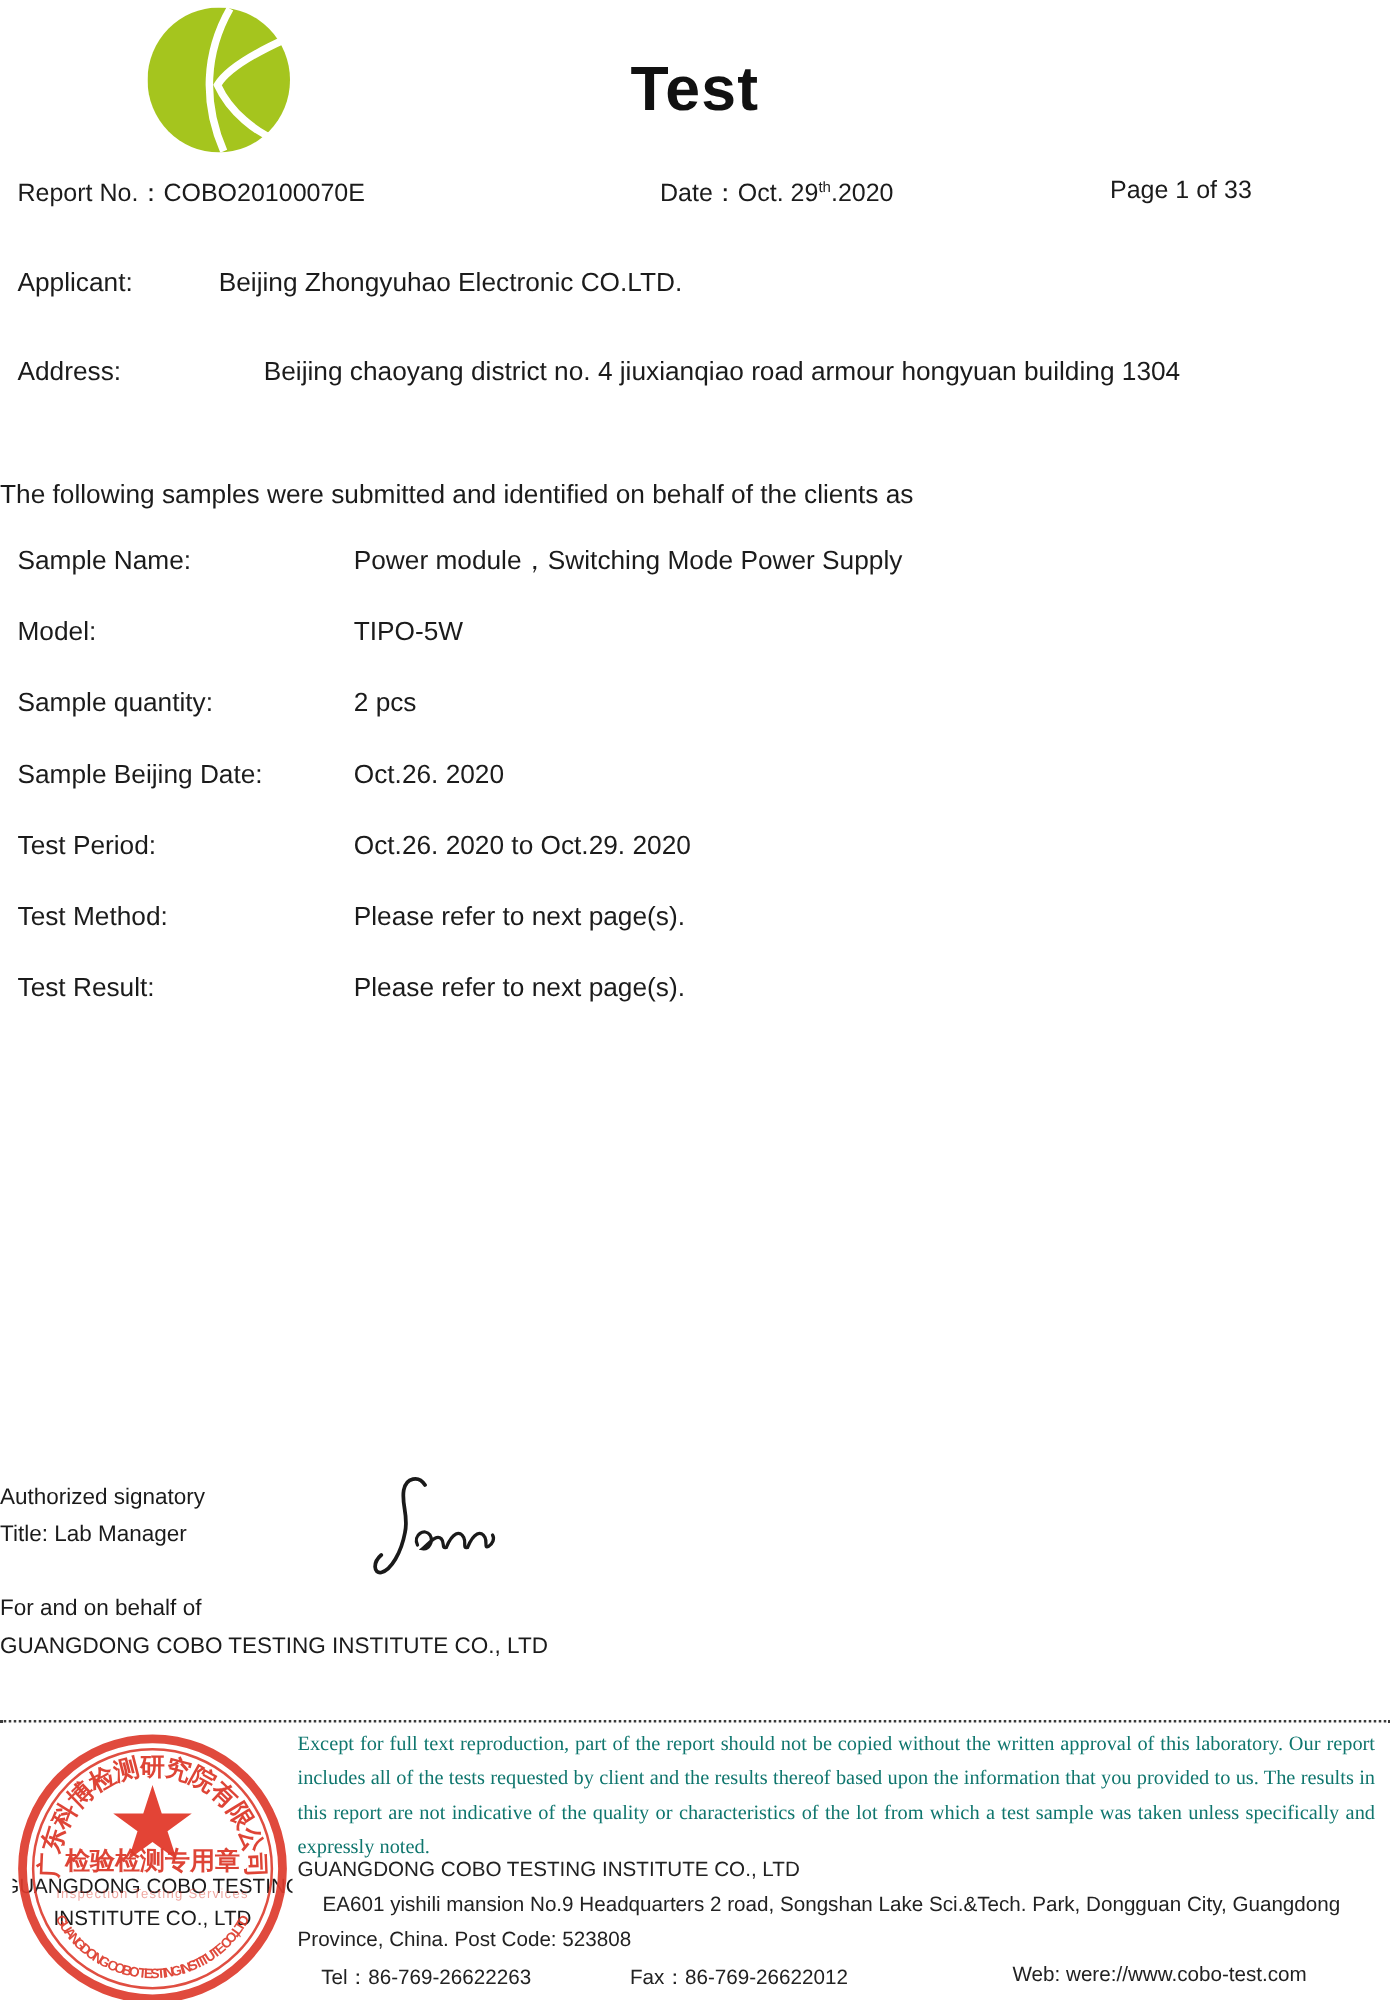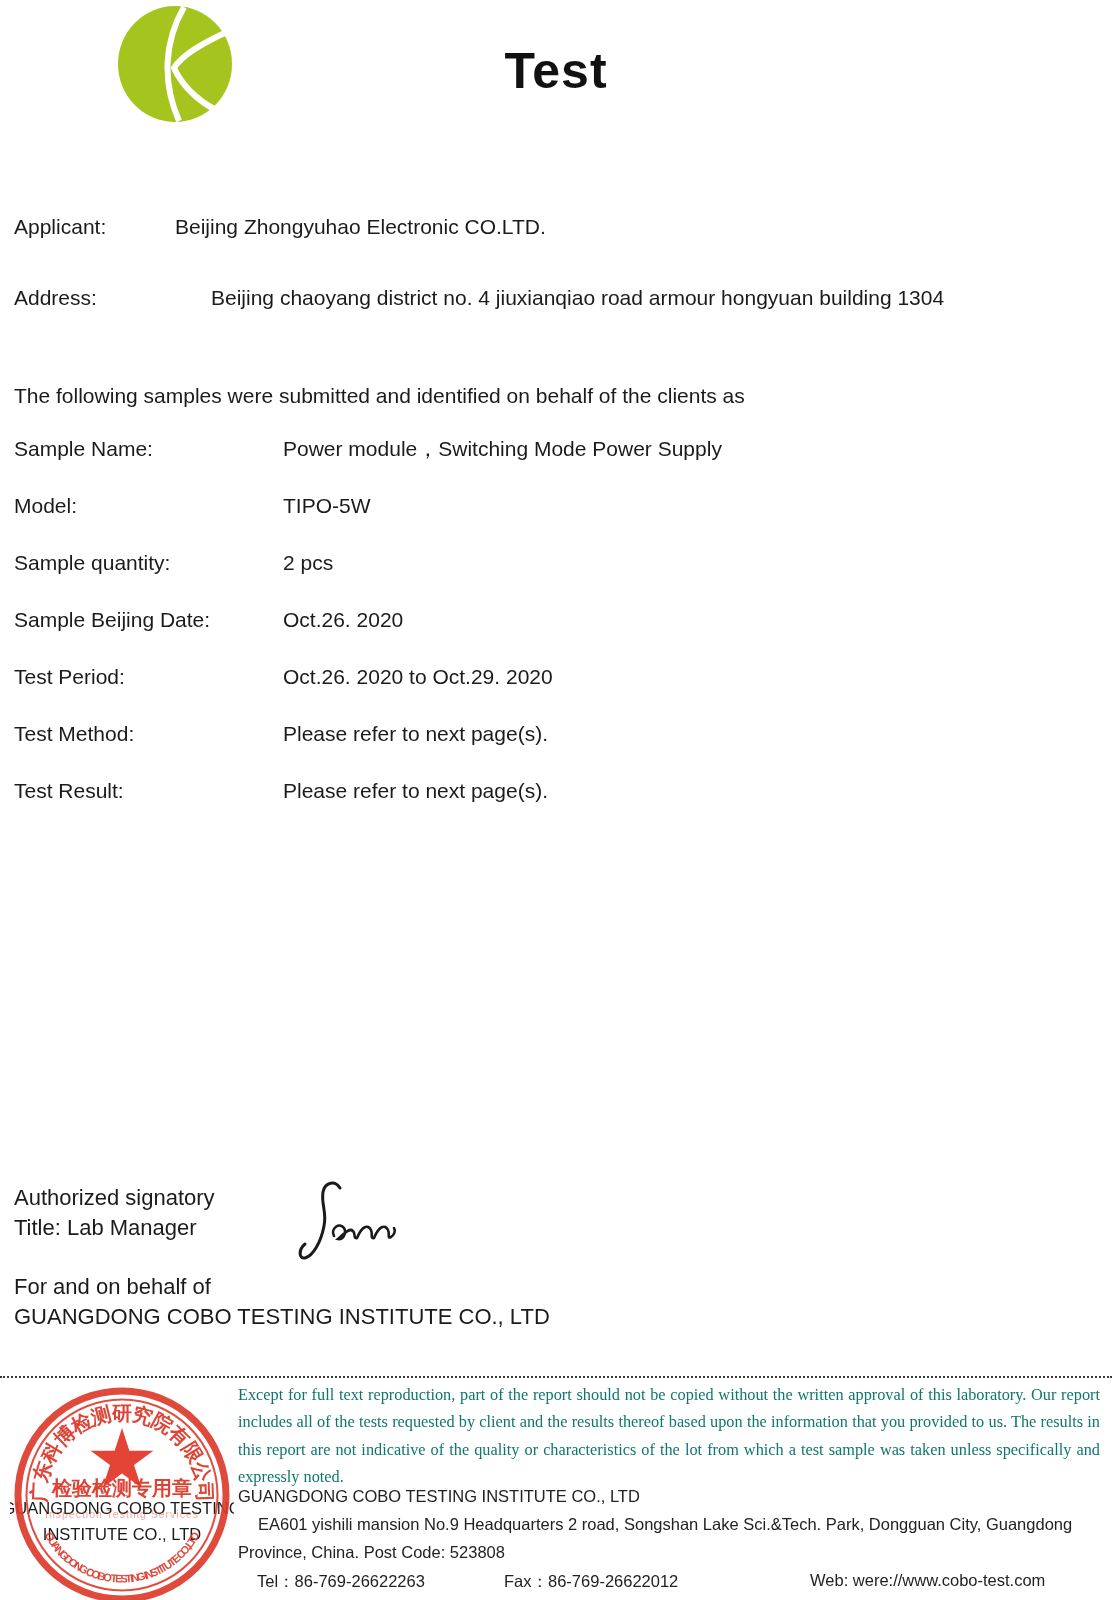--- a/index.html
+++ b/index.html
@@ -11,29 +11,29 @@
     font-family:"Liberation Sans", sans-serif;
     color:#1b1b1b;
   }
   .abs{position:absolute;}
   .title{
     top:42px;left:0;width:1112px;
     display:flex;justify-content:center;gap:56px;
     font-size:50px;font-weight:700;letter-spacing:1px;color:#111;
   }
   .row21{font-size:21px;line-height:24px;}
-  .label-col{left:14px;}
+  .label-col{left:0;}
   .hdr-row{top:141px;left:0;width:1112px;height:26px;font-size:20px;}
   .hdr-report{left:14px;top:0;}
   .hdr-date{left:528px;top:0;}
   .hdr-page{left:888px;top:0;}
   sup{font-size:12px;}
   .field-label{position:absolute;left:14px;}
   .field-value{position:absolute;left:283px;}
-  .sig-block{font-size:22px;line-height:31px;}
+  .sig-block{font-size:18px;line-height:31px;}
   .dotline{
     top:1376px;left:0;width:1112px;height:0;
     border-top:2px dotted #3b3b3b;
   }
   .disclaimer{
     top:1381px;left:238px;width:862px;
     font-size:16.3px;line-height:27.4px;text-align:justify;color:#0f766e;font-family:Liberation Serif, serif;
   }
   .finfo{left:238px;font-size:16.5px;color:#222;}
   .telrow{top:1571px;left:238px;width:874px;height:22px;margin-left:19px;}
@@ -50,20 +50,29 @@
   <svg class="abs logo" viewBox="0 0 114 116">
     <ellipse cx="57" cy="58" rx="57" ry="58" fill="#a5c51e"></ellipse>
     <path d="M 66,1 C 46,36 44,76 61,115" stroke="#ffffff" stroke-width="6" fill="none"></path>
     <path d="M 111,25 C 80,39 62,52 56,62 C 66,84 87,100 105,107" stroke="#ffffff" stroke-width="6" fill="none"></path>
   </svg>
 
   <div class="abs title">
     <span>Test</span>
   </div>
 
+  <div class="abs hdr-row">
+    <span class="abs hdr-report">
+      <span>Report No.：</span><span>COBO20100070E</span>
+    </span>
+    <span class="abs hdr-date">
+      <span>Date：</span><span>Oct. 29</span><sup>th</sup><span>.2020</span>
+    </span>
+    <span class="abs hdr-page">Page 1 of 33</span>
+  </div>
 
   <div class="abs row21" style="top:215px;left:0;width:1112px;">
     <span class="field-label">Applicant:</span>
     <span class="field-value" style="left:175px;">Beijing Zhongyuhao Electronic CO.LTD.</span>
   </div>
 
   <div class="abs row21" style="top:286px;left:0;width:1112px;">
     <span class="field-label">Address:</span>
     <span class="field-value" style="left:175px;margin-left:36px;">Beijing chaoyang district no. 4 jiuxianqiao road armour hongyuan building 1304</span>
   </div>

